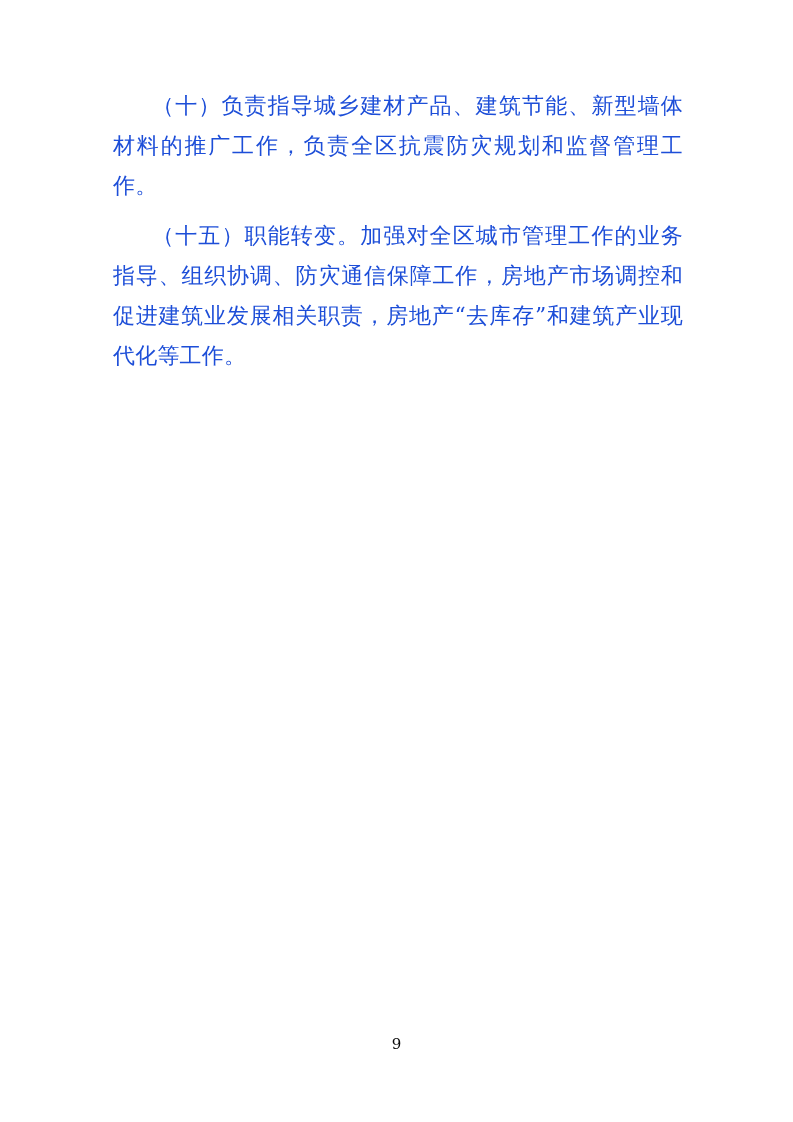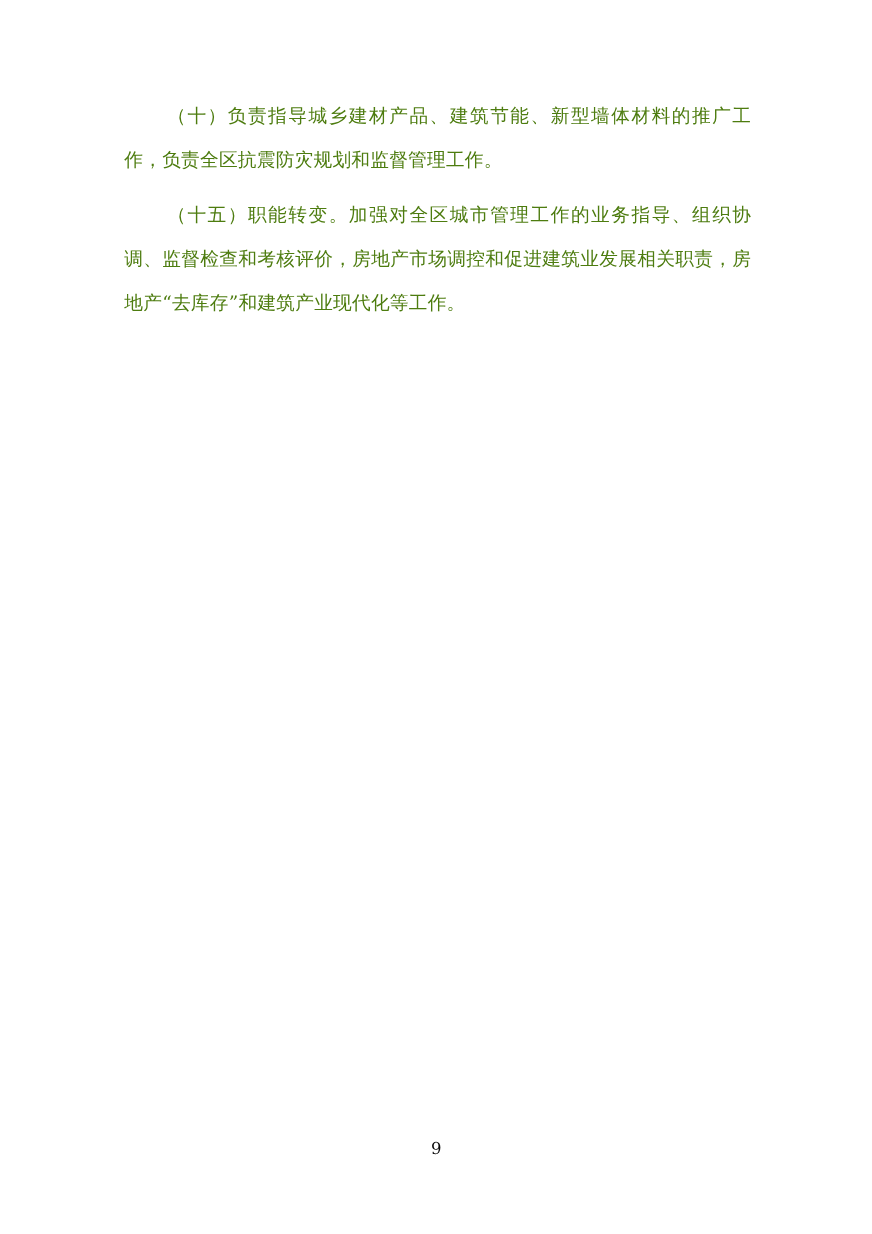--- a/index.html
+++ b/index.html
@@ -20,23 +20,23 @@
     overflow: hidden;
   }
   .content {
     position: absolute;
     left: 113px;
     top: 86px;
     width: 570px;
   }
   .para {
     font-family: "DejaVu Serif", serif;
-    font-size: 17px;
+    font-size: 22px;
     line-height: 40px;
-    color: #4d7c0f;
+    color: #1d4ed8;
     text-align: justify;
     text-justify: inter-ideograph;
     text-indent: 39px;
     margin: 0 0 10px 0;
     letter-spacing: 0.2px;
   }
   .para:last-child {
     margin-bottom: 0;
   }
   .page-number {
@@ -49,16 +49,16 @@
     font-size: 15px;
     color: #0a0a0a;
   }
 </style>
 </head>
 <body>
 
 <div class="page">
   <div class="content">
     <p class="para">（十）负责指导城乡建材产品、建筑节能、新型墙体材料的推广工作，负责全区抗震防灾规划和监督管理工作。</p>
-    <p class="para">（十五）职能转变。加强对全区城市管理工作的业务指导、组织协调、监督检查和考核评价，房地产市场调控和促进建筑业发展相关职责，房地产“去库存”和建筑产业现代化等工作。</p>
+    <p class="para">（十五）职能转变。加强对全区城市管理工作的业务指导、组织协调、防灾通信保障工作，房地产市场调控和促进建筑业发展相关职责，房地产“去库存”和建筑产业现代化等工作。</p>
   </div>
   <div class="page-number">9</div>
 </div>
 
 </body></html>

